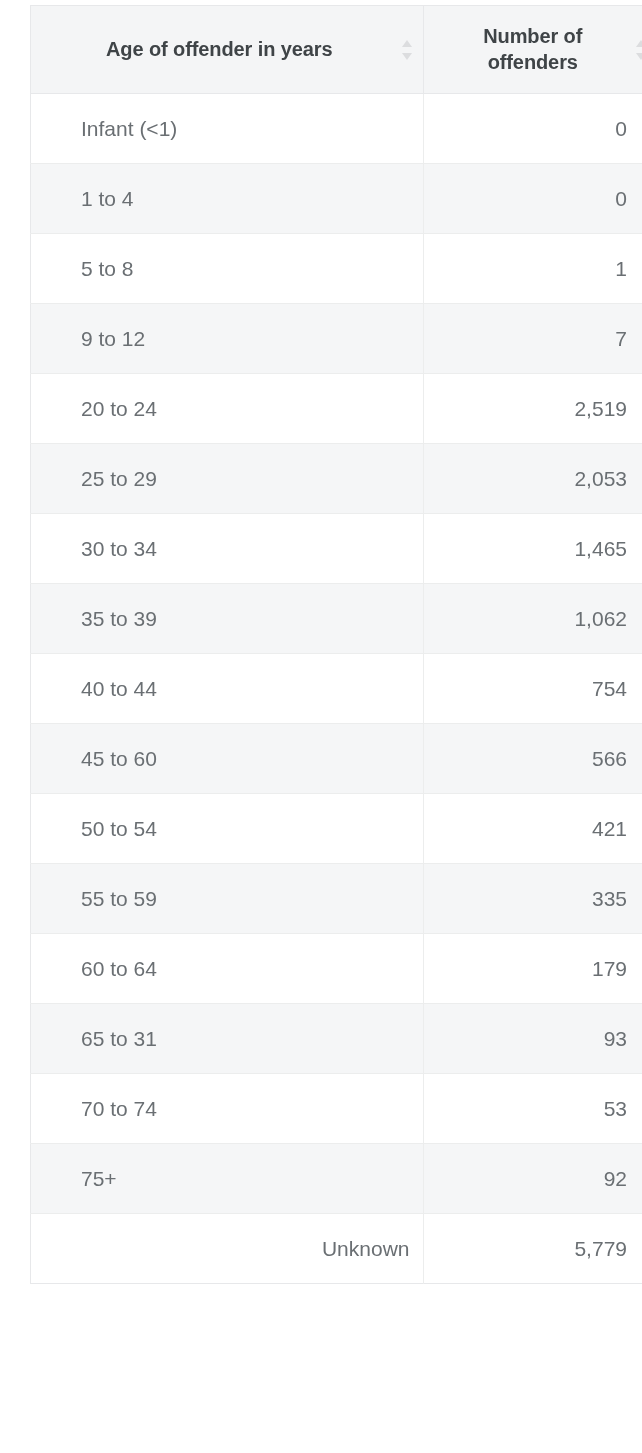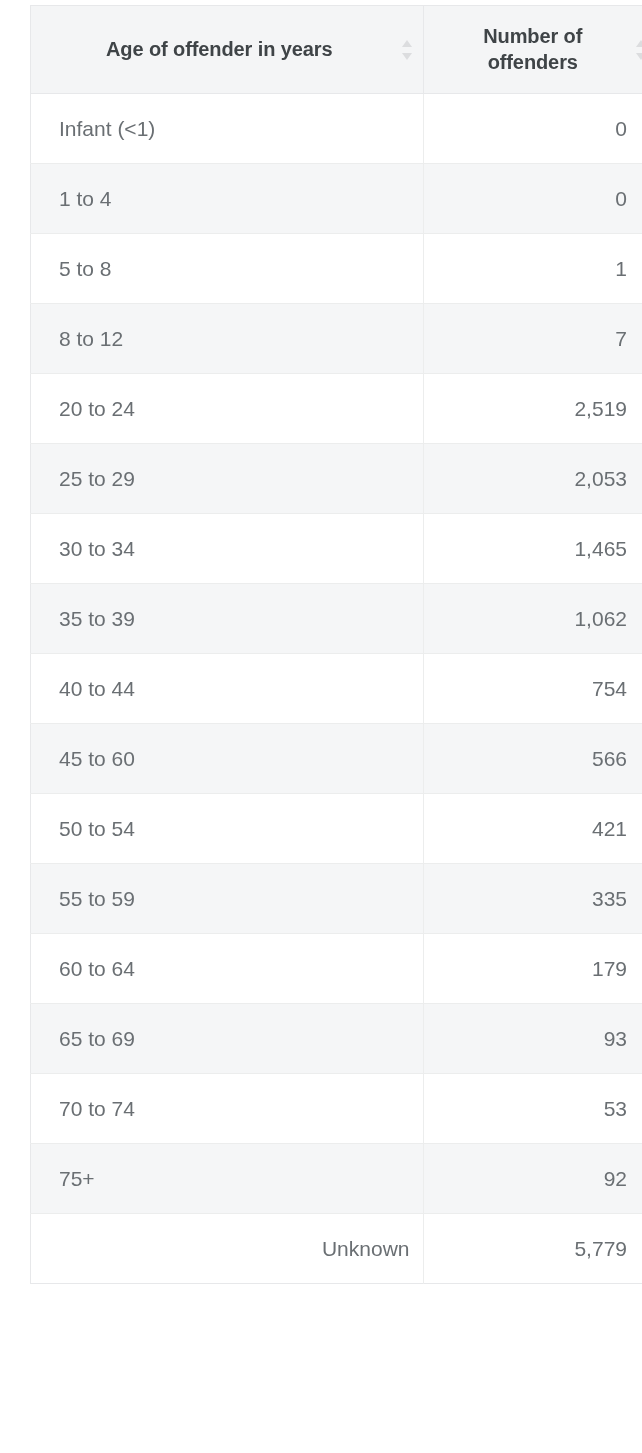--- a/index.html
+++ b/index.html
@@ -107,21 +107,21 @@
   td.cell:last-child {
     border-right: none;
   }
   tbody tr.data-row:last-child td.cell {
     border-bottom: none;
     text-align: right;
   }
 
   td.cell-age {
     text-align: left;
-    padding: 0 14px 0 28px;
+    padding: 0 14px 0 50px;
   }
   td.cell-count {
     text-align: right;
     padding: 0 30px 0 14px;
   }
 </style>
 </head>
 <body>
 
 <div class="table-wrap">
@@ -155,21 +155,21 @@
         </tr>
         <tr class="data-row striped">
           <td class="cell cell-age">1 to 4</td>
           <td class="cell cell-count">0</td>
         </tr>
         <tr class="data-row">
           <td class="cell cell-age">5 to 8</td>
           <td class="cell cell-count">1</td>
         </tr>
         <tr class="data-row striped">
-          <td class="cell cell-age">8 to 12</td>
+          <td class="cell cell-age">9 to 12</td>
           <td class="cell cell-count">7</td>
         </tr>
         <tr class="data-row">
           <td class="cell cell-age">20 to 24</td>
           <td class="cell cell-count">2,519</td>
         </tr>
         <tr class="data-row striped">
           <td class="cell cell-age">25 to 29</td>
           <td class="cell cell-count">2,053</td>
         </tr>
@@ -195,21 +195,21 @@
         </tr>
         <tr class="data-row striped">
           <td class="cell cell-age">55 to 59</td>
           <td class="cell cell-count">335</td>
         </tr>
         <tr class="data-row">
           <td class="cell cell-age">60 to 64</td>
           <td class="cell cell-count">179</td>
         </tr>
         <tr class="data-row striped">
-          <td class="cell cell-age">65 to 69</td>
+          <td class="cell cell-age">65 to 31</td>
           <td class="cell cell-count">93</td>
         </tr>
         <tr class="data-row">
           <td class="cell cell-age">70 to 74</td>
           <td class="cell cell-count">53</td>
         </tr>
         <tr class="data-row striped">
           <td class="cell cell-age">75+</td>
           <td class="cell cell-count">92</td>
         </tr>

